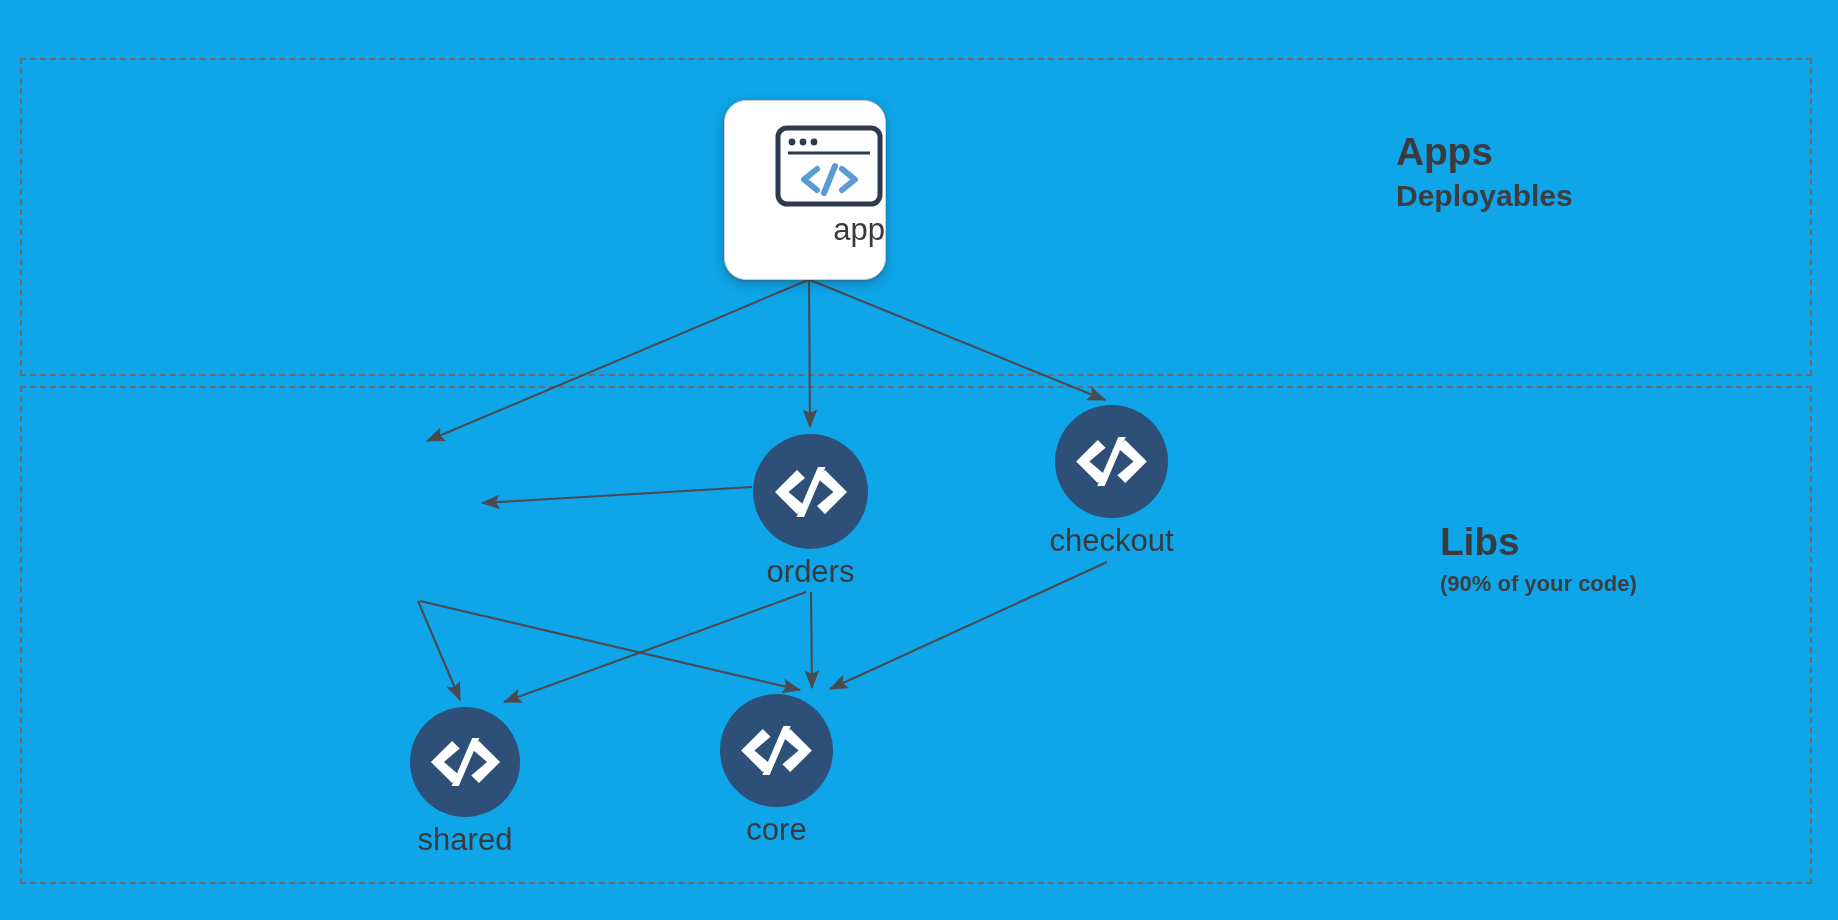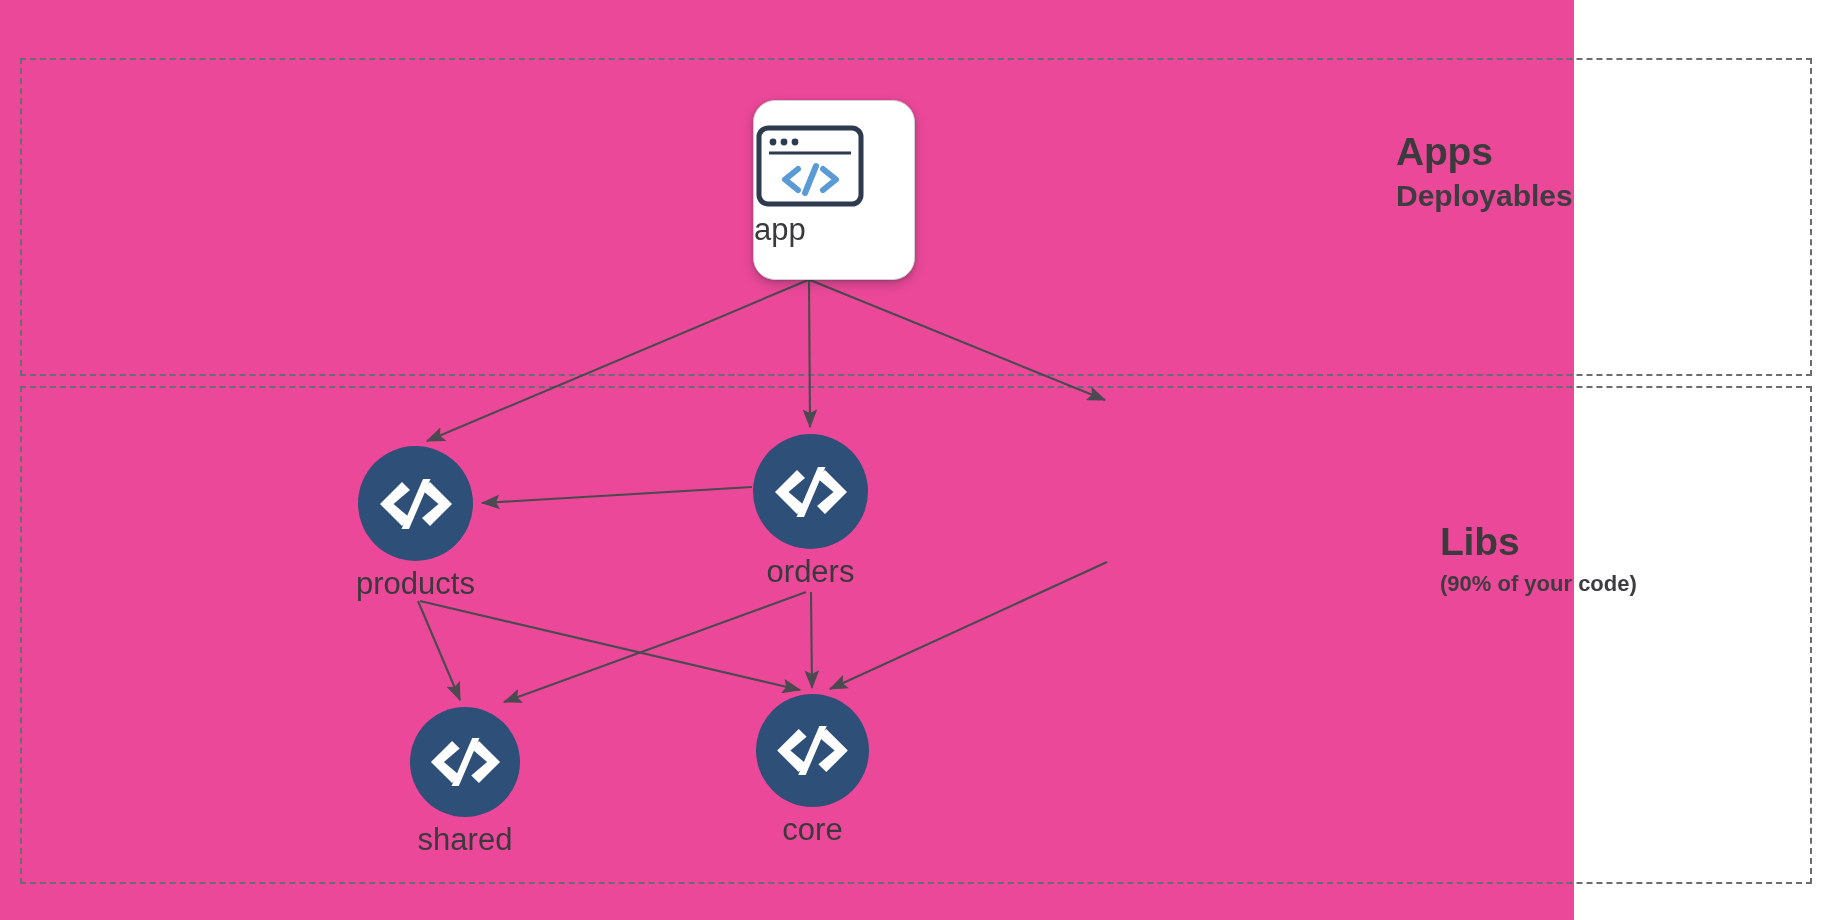--- a/index.html
+++ b/index.html
@@ -10,23 +10,23 @@
   body {
     width: 1838px;
     height: 920px;
     font-family: "Liberation Sans", sans-serif;
     overflow: hidden;
     position: relative;
   }
   #stage {
     position: absolute;
     left: 0; top: 0;
-    width: 1574px;
+    width: 1838px;
     height: 920px;
-    background: #ec4899;
+    background: #0ea5e9;
   }
 
   
   .zone {
     position: absolute;
     border: 2px dashed #6b6b73;
     box-sizing: border-box;
     background: transparent;
   }
   #zone-apps {
@@ -74,32 +74,32 @@
     left: 0; top: 0;
     width: 1838px;
     height: 920px;
     z-index: 3;
     pointer-events: none;
   }
 
   
   #node-app {
     position: absolute;
-    left: 753px;
+    left: 724px;
     top: 100px;
     width: 160px;
     height: 178px;
     background: #ffffff;
     border: 1.6px solid #cfcfd4;
     border-radius: 22px;
     box-shadow: 0 4px 11px rgba(40,40,50,0.30), 0 1px 3px rgba(40,40,50,0.22);
     z-index: 5;
     display: flex;
     flex-direction: column;
-    align-items: flex-start;
+    align-items: flex-end;
   }
   .browser-glyph {
     margin-top: 23px;
     width: 112px;
     height: 84px;
     display: block;
   }
   #node-app .node-label {
     margin-top: 6px;
     font-size: 31px;
@@ -139,21 +139,21 @@
   #node-orders .node-label { top: 122px; }
 
   #node-checkout { left: 1055px; top: 405px; }
   #node-checkout .lib-circle { width: 113px; height: 113px; }
   #node-checkout .node-label { top: 120px; }
 
   #node-shared { left: 410px; top: 707px; }
   #node-shared .lib-circle { width: 110px; height: 110px; }
   #node-shared .node-label { top: 117px; text-align: center; }
 
-  #node-core { left: 756px; top: 694px; text-align: center; }
+  #node-core { left: 720px; top: 694px; text-align: center; }
   #node-core .lib-circle { width: 113px; height: 113px; }
   #node-core .node-label { top: 120px; }
 </style>
 </head>
 <body>
 
 <div id="stage">
 
   <div class="zone" id="zone-apps"></div>
   <div class="zone" id="zone-libs"></div>
@@ -206,46 +206,46 @@
       <line x1="15" y1="29" x2="97" y2="29" stroke="#2e3a4e" stroke-width="3.2"></line>
       <g stroke="#5b9bd5" stroke-width="6" fill="none" stroke-linecap="round" stroke-linejoin="round">
         <polyline points="44,45 31,55.5 44,66"></polyline>
         <line x1="62" y1="42" x2="51" y2="69"></line>
         <polyline points="69,45 82,55.5 69,66"></polyline>
       </g>
     </svg>
     <div class="node-label">app</div>
   </div>
 
-  <div class="lib-node" id="node-products">
+
+  <div class="lib-node" id="node-orders">
     <div class="lib-circle">
       <svg width="74" height="56" viewBox="0 0 74 56">
         <g fill="#ffffff">
           <polygon points="23,6 31,14 14.5,28 31,42 23,50 1,28"></polygon>
           <polygon points="44,3 51.5,3 30,53 22.5,53"></polygon>
           <polygon points="51,6 43,14 59.5,28 43,42 51,50 73,28"></polygon>
         </g>
       </svg>
     </div>
-    <div class="node-label">products</div>
-  </div>
-
-  <div class="lib-node" id="node-orders">
-    <div class="lib-circle">
-      <svg width="74" height="56" viewBox="0 0 74 56">
-        <g fill="#ffffff">
-          <polygon points="23,6 31,14 14.5,28 31,42 23,50 1,28"></polygon>
-          <polygon points="44,3 51.5,3 30,53 22.5,53"></polygon>
-          <polygon points="51,6 43,14 59.5,28 43,42 51,50 73,28"></polygon>
-        </g>
-      </svg>
-    </div>
     <div class="node-label">orders</div>
   </div>
 
+  <div class="lib-node" id="node-checkout">
+    <div class="lib-circle">
+      <svg width="73" height="55" viewBox="0 0 74 56">
+        <g fill="#ffffff">
+          <polygon points="23,6 31,14 14.5,28 31,42 23,50 1,28"></polygon>
+          <polygon points="44,3 51.5,3 30,53 22.5,53"></polygon>
+          <polygon points="51,6 43,14 59.5,28 43,42 51,50 73,28"></polygon>
+        </g>
+      </svg>
+    </div>
+    <div class="node-label">checkout</div>
+  </div>
 
   <div class="lib-node" id="node-shared">
     <div class="lib-circle">
       <svg width="71" height="54" viewBox="0 0 74 56">
         <g fill="#ffffff">
           <polygon points="23,6 31,14 14.5,28 31,42 23,50 1,28"></polygon>
           <polygon points="44,3 51.5,3 30,53 22.5,53"></polygon>
           <polygon points="51,6 43,14 59.5,28 43,42 51,50 73,28"></polygon>
         </g>
       </svg>

